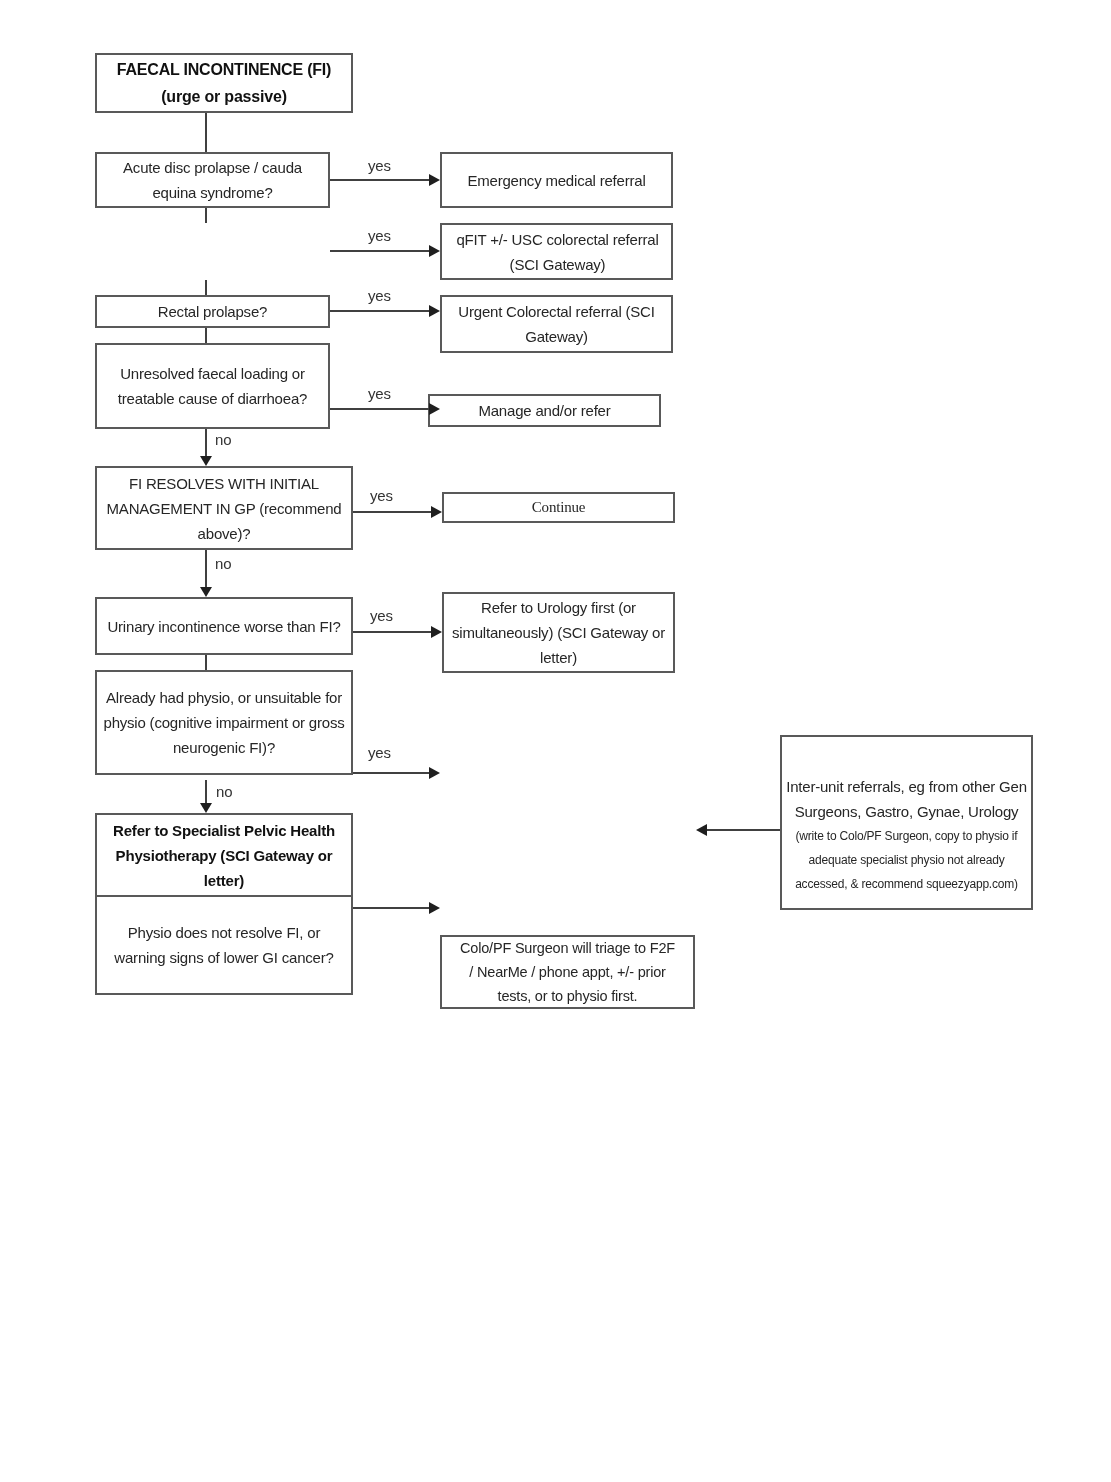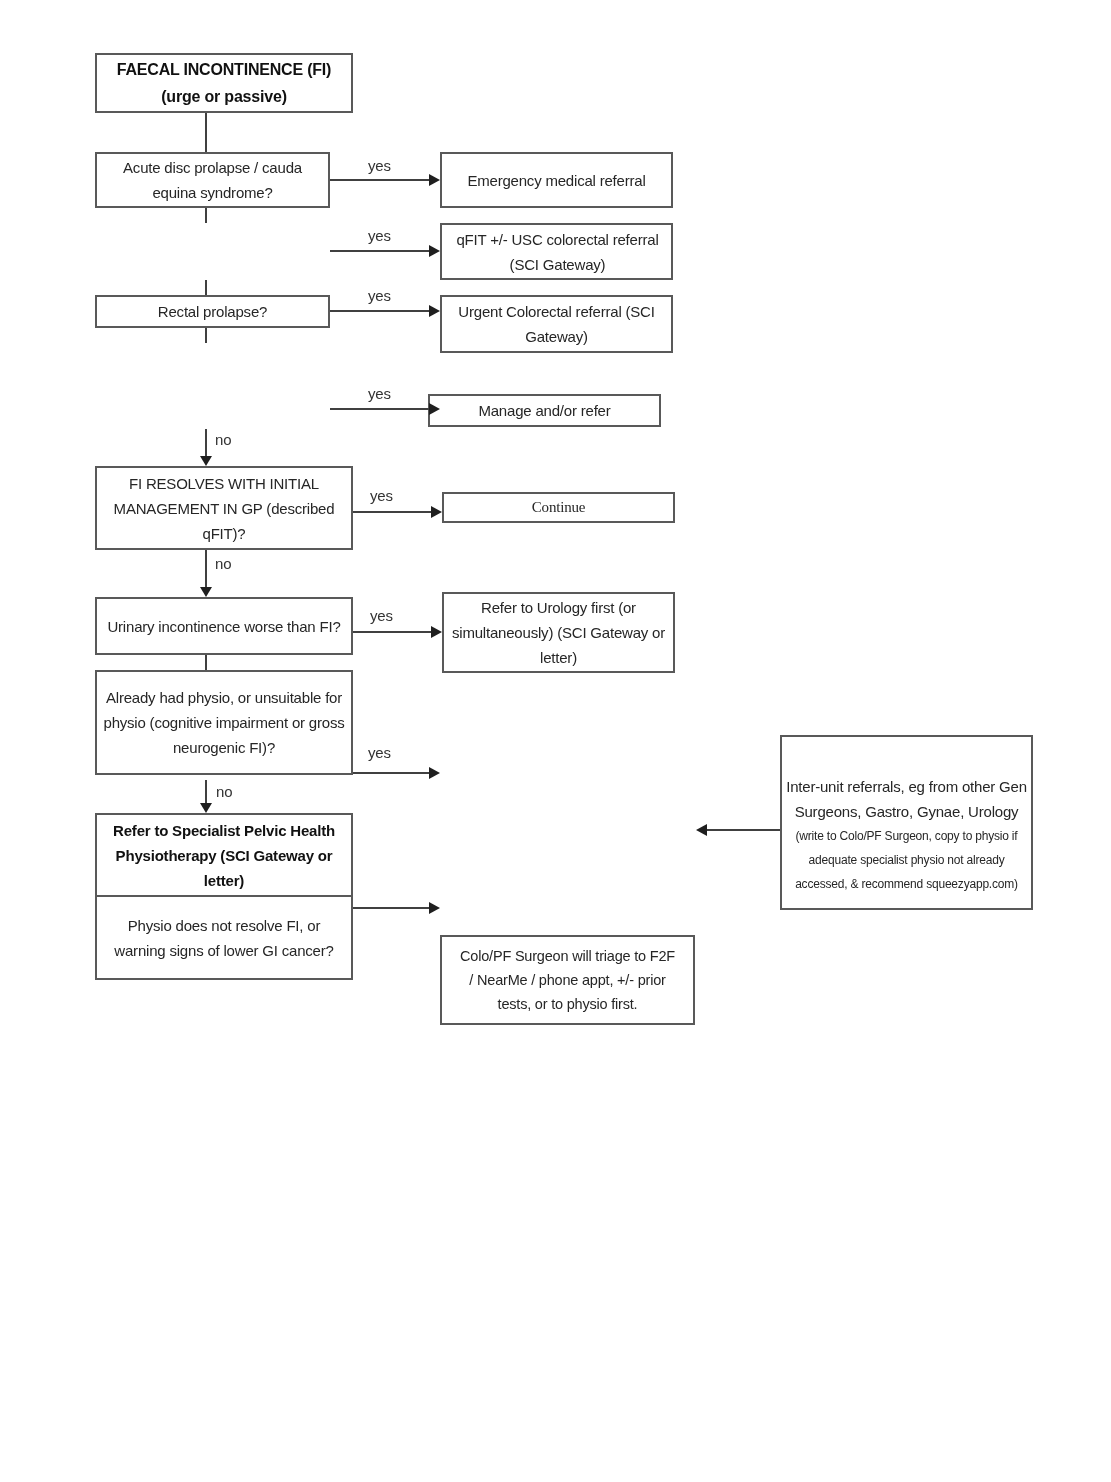--- a/index.html
+++ b/index.html
@@ -33,45 +33,46 @@
       <span class="stack">FAECAL INCONTINENCE (FI)</span>
       <span class="stack">(urge or passive)</span>
     </div>
   </div>
 
   <div class="box" style="left:95px;top:152px;width:235px;height:56px;">Acute disc prolapse / cauda equina syndrome?</div>
 
 
   <div class="box" style="left:95px;top:295px;width:235px;height:33px;">Rectal prolapse?</div>
 
+  <div class="box" style="left:95px;top:343px;width:235px;height:86px;">Unresolved faecal loading or treatable cause of diarrhoea?</div>
 
-  <div class="box" style="left:95px;top:466px;width:258px;height:84px;">FI RESOLVES WITH INITIAL MANAGEMENT IN GP (described qFIT)?</div>
+  <div class="box" style="left:95px;top:466px;width:258px;height:84px;">FI RESOLVES WITH INITIAL MANAGEMENT IN GP (recommend above)?</div>
 
   <div class="box" style="left:95px;top:597px;width:258px;height:58px;">Urinary incontinence worse than FI?</div>
 
   <div class="box" style="left:95px;top:670px;width:258px;height:105px;">Already had physio, or unsuitable for physio (cognitive impairment or gross neurogenic FI)?</div>
 
   <div class="box bold" style="left:95px;top:813px;width:258px;height:84px;">Refer to Specialist Pelvic Health Physiotherapy (SCI Gateway or letter)</div>
 
-  <div class="box" style="left:95px;top:895px;width:258px;height:85px;">Physio does not resolve FI, or warning signs of lower GI cancer?</div>
+  <div class="box" style="left:95px;top:895px;width:258px;height:100px;">Physio does not resolve FI, or warning signs of lower GI cancer?</div>
 
   <div class="box" style="left:440px;top:152px;width:233px;height:56px;">Emergency medical referral</div>
 
   <div class="box" style="left:440px;top:223px;width:233px;height:57px;padding-left:6px;">qFIT +/- USC colorectal referral (SCI Gateway)</div>
 
   <div class="box" style="left:440px;top:295px;width:233px;height:58px;">Urgent Colorectal referral (SCI Gateway)</div>
 
   <div class="box" style="left:428px;top:394px;width:233px;height:33px;">Manage and/or refer</div>
 
   <div class="box" style="left:442px;top:492px;width:233px;height:31px;font-family:Liberation Serif, serif;">Continue</div>
 
   <div class="box" style="left:442px;top:592px;width:233px;height:81px;">Refer to Urology first (or simultaneously) (SCI Gateway or letter)</div>
 
 
-  <div class="box" style="left:440px;top:935px;width:255px;height:90px;font-size:14.5px;line-height:24px;padding:0 16px;">Colo/PF Surgeon will triage to F2F / NearMe / phone appt, +/- prior tests, or to physio first.</div>
+  <div class="box" style="left:440px;top:935px;width:255px;height:74px;font-size:14.5px;line-height:24px;padding:0 16px;">Colo/PF Surgeon will triage to F2F / NearMe / phone appt, +/- prior tests, or to physio first.</div>
 
   <div class="box" style="left:780px;top:735px;width:253px;height:175px;padding:1px 2px;">
     <div class="stack">
       <span class="head-md">Inter-unit referrals, eg from other Gen Surgeons, Gastro, Gynae, Urology</span>
       <span class="note-sm">(write to Colo/PF Surgeon, copy to physio if adequate specialist physio not already accessed, &amp; recommend squeezyapp.com)</span>
     </div>
   </div>
 
   <div class="vline" style="left:205px;top:113px;height:39px;"></div>
   <div class="vline" style="left:205px;top:208px;height:15px;"></div>

